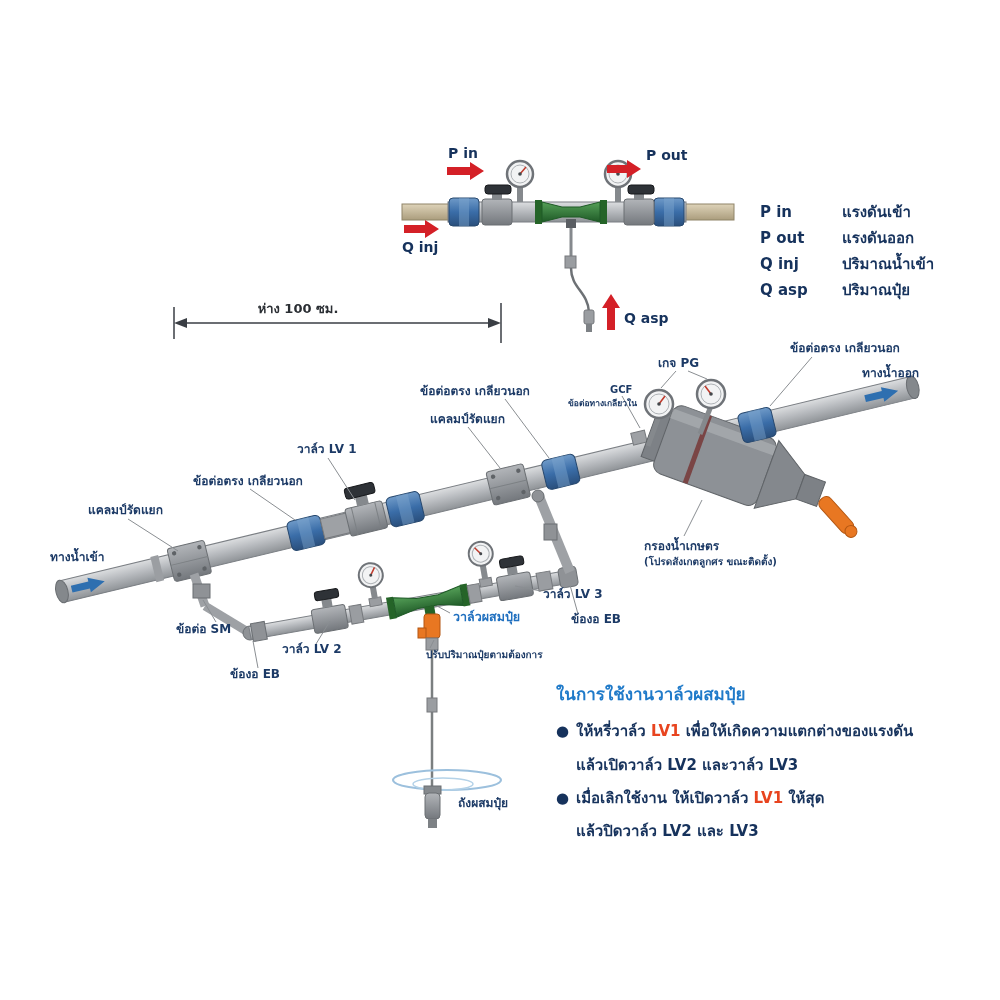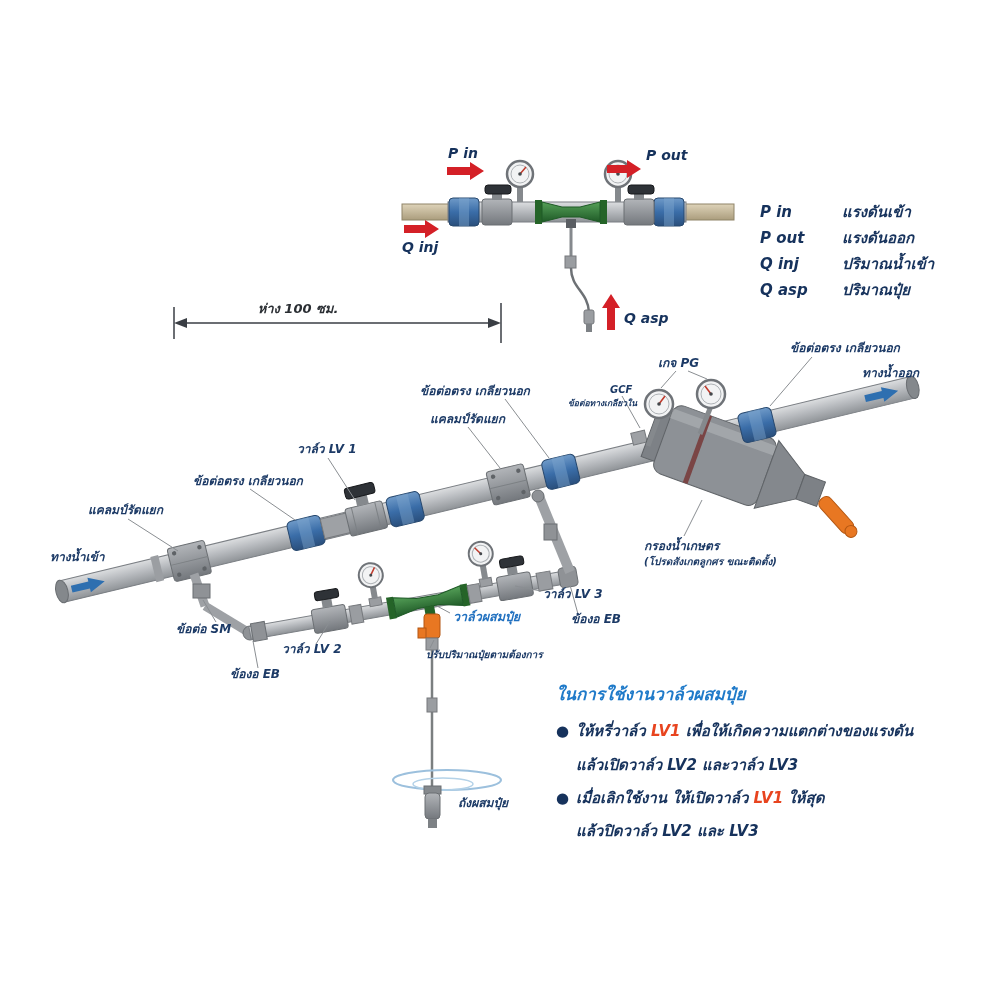--- a/index.html
+++ b/index.html
@@ -1,16 +1,16 @@
 <!DOCTYPE html>
 <html><head>
 <meta charset="utf-8">
 <style>
   html,body { margin:0; padding:0; background:#ffffff; }
-  .stage { position:relative; width:1000px; height:1000px; background:#ffffff; overflow:hidden;font-style:italic; }
+  .stage { position:relative; width:1000px; height:1000px; background:#ffffff; overflow:hidden; }
   svg { display:block; }
   text { font-family:"DejaVu Sans","Liberation Sans",sans-serif; }
   .t-lbl   { font-size:12px;  font-weight:600; fill:#1c3a66; }
   .t-blue  { font-size:12.5px;font-weight:700; fill:#1f6fbf; }
   .t-sm    { font-size:10px;  font-weight:600; fill:#1c3a66; }
   .t-tiny  { font-size:8.5px; font-weight:600; fill:#1c3a66; }
   .t-sym   { font-size:15px;  font-weight:700; fill:#16325c; }
   .t-desc  { font-size:15px;  font-weight:700; fill:#16325c; }
   .t-dim   { font-size:13px;  font-weight:600; fill:#2a2e33; }
   .t-io    { font-size:14px;  font-weight:700; fill:#16325c; }

